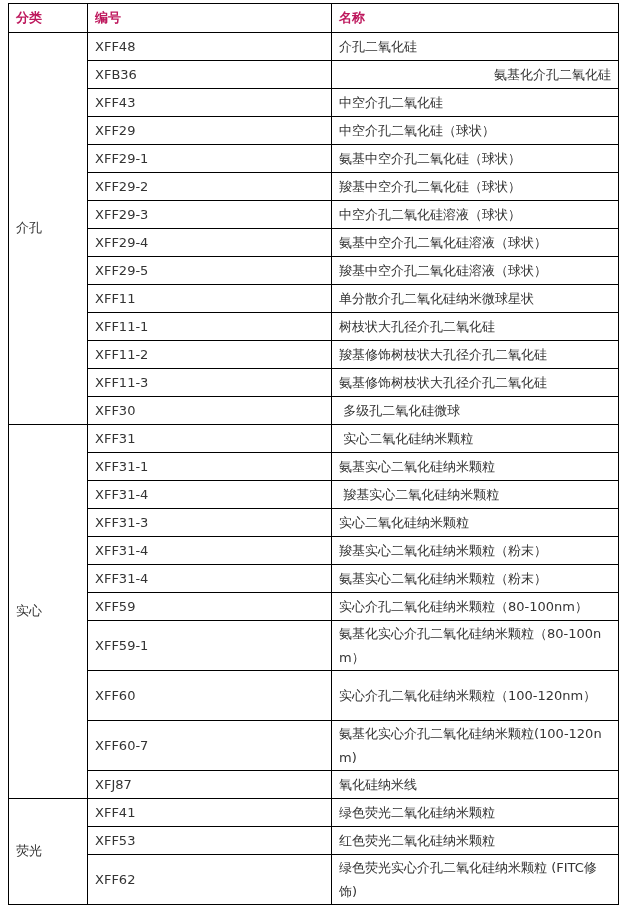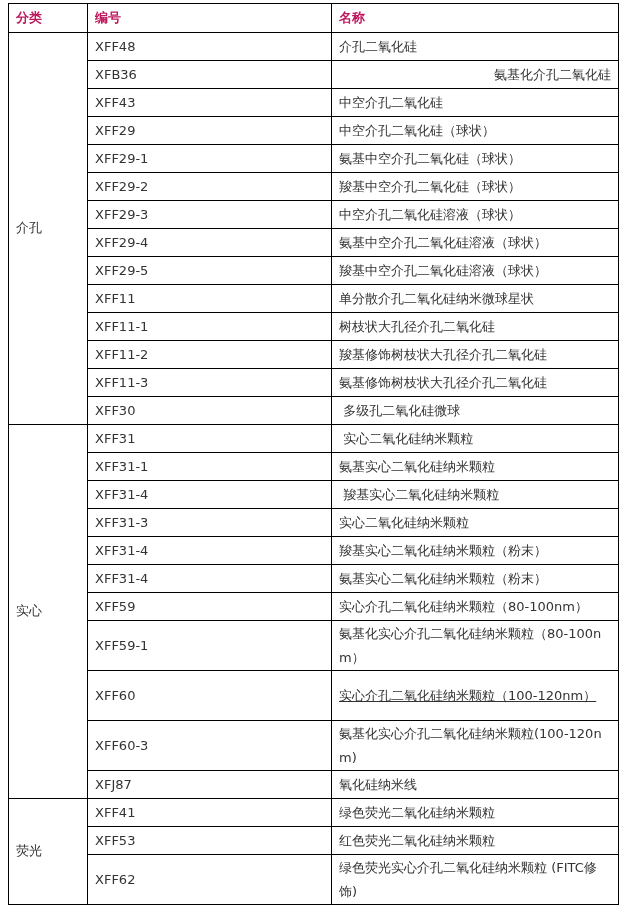--- a/index.html
+++ b/index.html
@@ -147,24 +147,24 @@
       <tr class="row-normal">
         <td>XFF59</td>
         <td style="white-space: pre-wrap;">实心介孔二氧化硅纳米颗粒（80-100nm）</td>
       </tr>
       <tr class="row-tall">
         <td>XFF59-1</td>
         <td style="white-space: pre-wrap;">氨基化实心介孔二氧化硅纳米颗粒（80-100nm）</td>
       </tr>
       <tr class="row-tall">
         <td>XFF60</td>
-        <td style="white-space: pre-wrap; text-decoration: underline;">实心介孔二氧化硅纳米颗粒（100-120nm）</td>
+        <td style="white-space: pre-wrap;">实心介孔二氧化硅纳米颗粒（100-120nm）</td>
       </tr>
       <tr class="row-tall">
-        <td>XFF60-3</td>
+        <td>XFF60-7</td>
         <td style="white-space: pre-wrap; margin-left: 36px;">氨基化实心介孔二氧化硅纳米颗粒(100-120nm)</td>
       </tr>
       <tr class="row-normal">
         <td>XFJ87</td>
         <td style="white-space: pre-wrap; margin-left: 24px;">氧化硅纳米线</td>
       </tr>
       <tr class="row-normal">
         <td class="cat-cell" rowspan="3">荧光</td>
         <td>XFF41</td>
         <td style="white-space: pre-wrap;">绿色荧光二氧化硅纳米颗粒</td>

